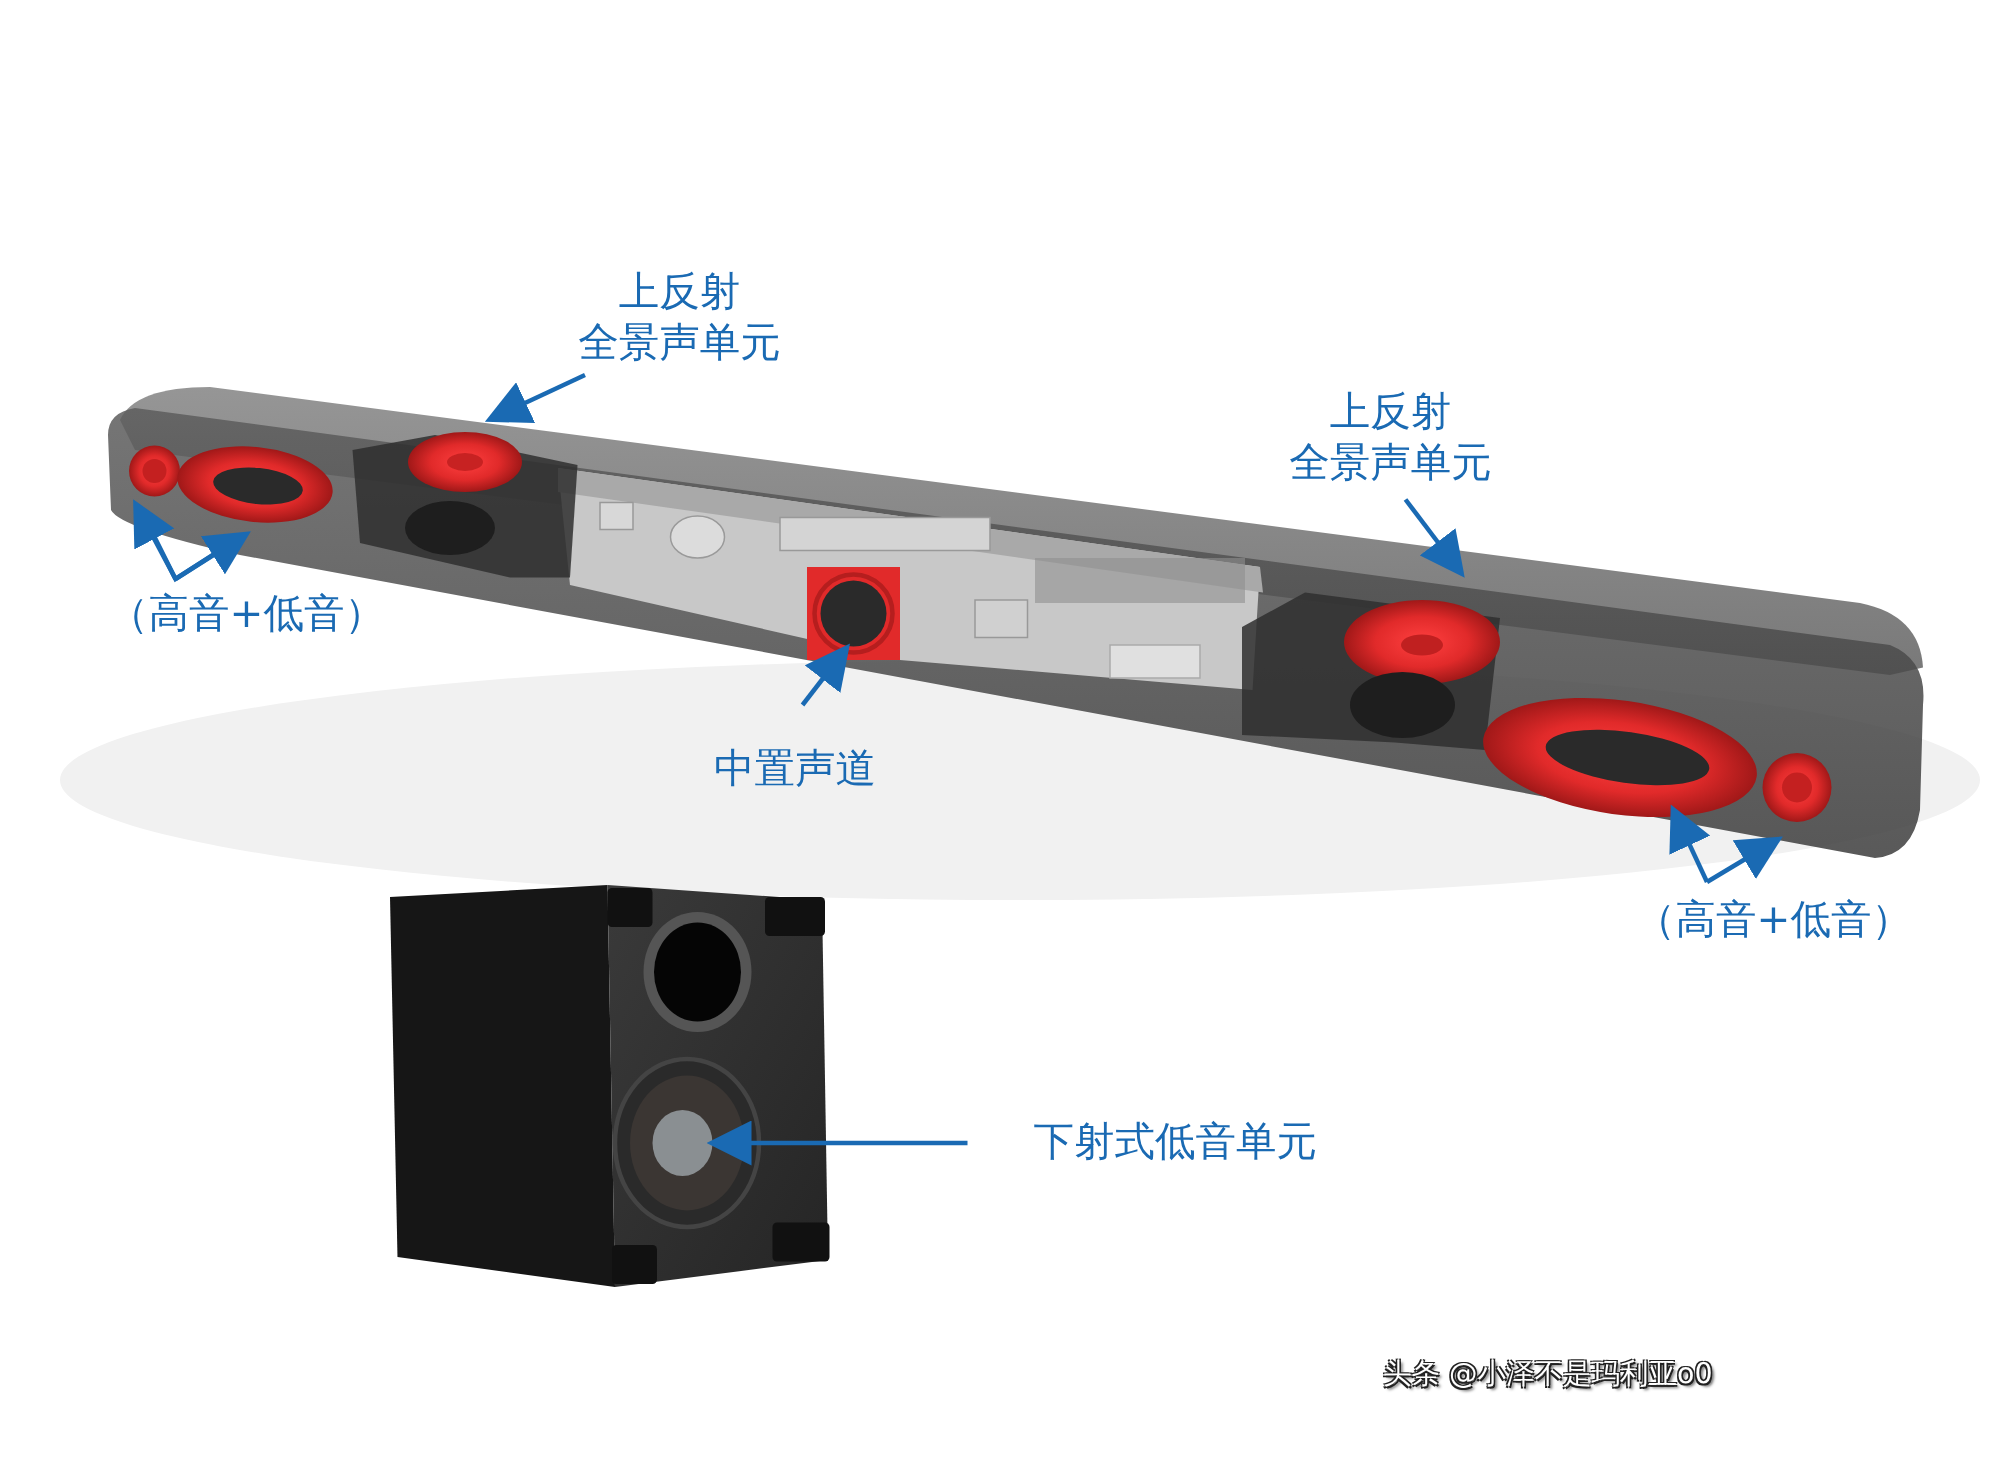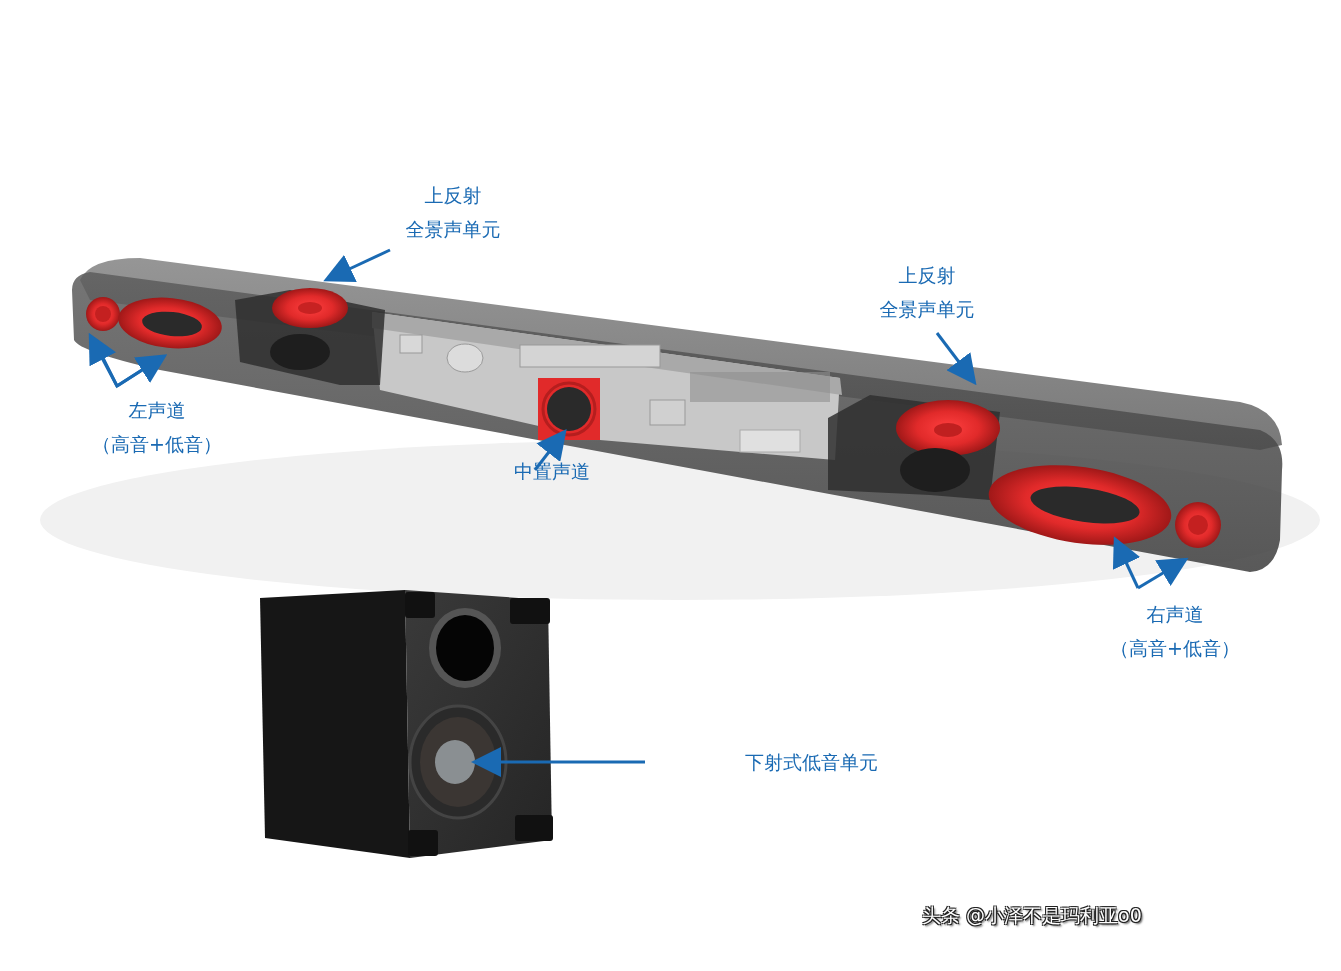--- a/index.html
+++ b/index.html
@@ -1,18 +1,18 @@
 <!DOCTYPE html>
 <html><head>
 <meta charset="utf-8">
 <style>
   html,body{margin:0;padding:0;}
   body{width:1341px;height:971px;background:#ffffff;position:relative;overflow:hidden;
        font-family:"DejaVu Sans","Liberation Sans",sans-serif;}
-  .label{position:absolute;color:#1a6ab3;font-size:19px;line-height:34px;text-align:center;white-space:nowrap;letter-spacing:0px;}
+  .label{position:absolute;color:#1a6ab3;font-size:27px;line-height:34px;text-align:center;white-space:nowrap;letter-spacing:0px;}
   .scene{position:absolute;left:0;top:0;width:1341px;height:971px;}
   .watermark{position:absolute;left:922px;top:903px;font-size:19px;color:#ffffff;
        text-shadow:-1px -1px 0 #222,1px -1px 0 #222,-1px 1px 0 #222,1px 1px 0 #222,2px 2px 2px #555;
        white-space:nowrap;}
 </style>
 </head>
 <body>
 
 <svg class="scene" width="1341" height="971" viewBox="0 0 1341 971">
   <defs>
@@ -133,30 +133,28 @@
   <div>上反射</div>
   <div>全景声单元</div>
 </div>
 
 <div class="label" style="left:852px;top:258px;width:150px;">
   <div>上反射</div>
   <div>全景声单元</div>
 </div>
 
 <div class="label" style="left:72px;top:393px;width:170px;">
-  <div>左声道</div>
   <div>（高音+低音）</div>
 </div>
 
-<div class="label" style="left:470px;top:454px;width:120px;text-align:right;">
+<div class="label" style="left:470px;top:496px;width:120px;">
   <div>中置声道</div>
 </div>
 
 <div class="label" style="left:1090px;top:597px;width:170px;">
-  <div>右声道</div>
   <div>（高音+低音）</div>
 </div>
 
 <div class="label" style="left:668px;top:745px;width:210px;text-align:right;">
   <div>下射式低音单元</div>
 </div>
 
 <div class="watermark">头条 @小泽不是玛利亚o0</div>
 
 </body></html>

